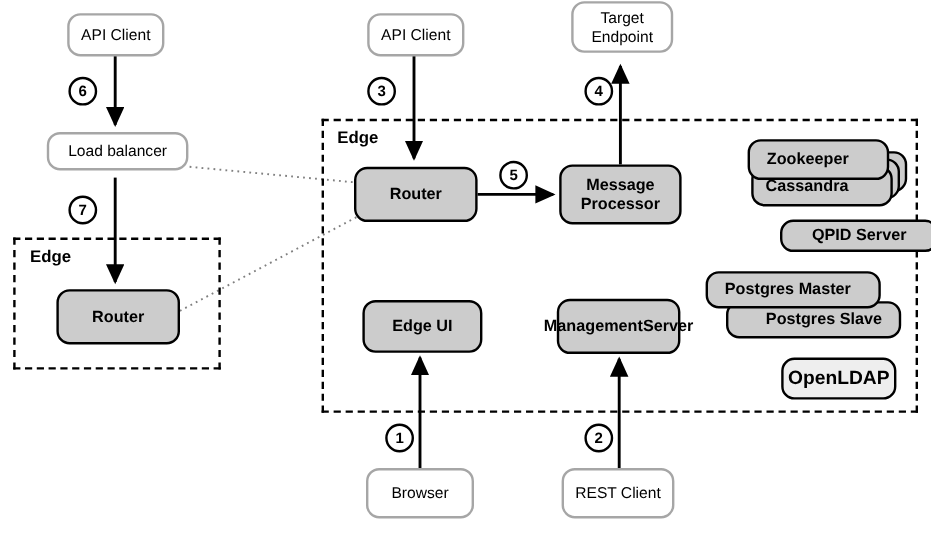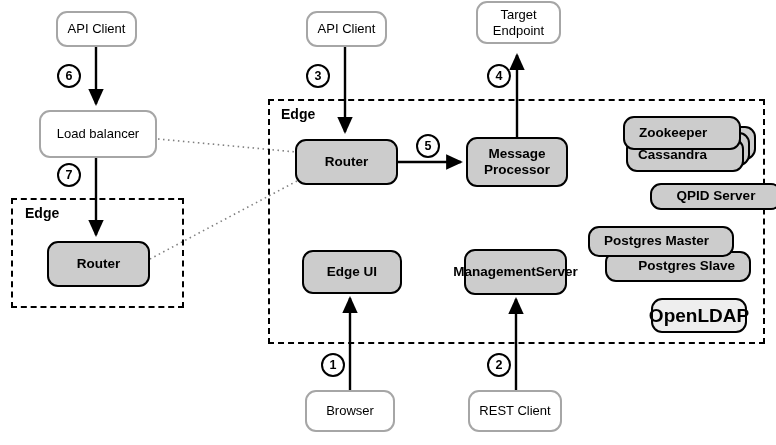--- a/index.html
+++ b/index.html
@@ -42,21 +42,21 @@
     font-weight: bold;
     font-size: 13.5px;
   }
   
   .node.light {
     background: #eeeeee;
     border: 2px solid #000000;
     border-radius: 11px;
     color: #000000;
     font-weight: bold;
-    font-size: 19px;
+    font-size: 16px;
   }
   
   .node.ghost {
     background: #ffffff;
     border: 2px solid #a6a6a6;
     border-radius: 11px;
     color: #000000;
     font-weight: normal;
     font-size: 13px;
   }
@@ -136,21 +136,21 @@
   <div class="group" style="left:11px; top:198px; width:173px; height:110px;"></div>
   <div class="group-label" style="left:25px; top:205px;">Edge</div>
 
   <div class="group" style="left:268px; top:99px; width:497px; height:245px;"></div>
   <div class="group-label" style="left:281px; top:106px;">Edge</div>
 
   <div class="node ghost" style="left:56px; top:11px; width:81px; height:36px;">
     <span>API Client</span>
   </div>
 
-  <div class="node ghost" style="left:39px; top:110px; width:118px; height:48px;">
+  <div class="node ghost" style="left:39px; top:110px; width:118px; height:32px;">
     <span>Load balancer</span>
   </div>
 
   <div class="node solid" style="left:47px; top:241px; width:103px; height:46px;">
     <span>Router</span>
   </div>
 
   <div class="node ghost" style="left:306px; top:11px; width:81px; height:36px;">
     <span>API Client</span>
   </div>

